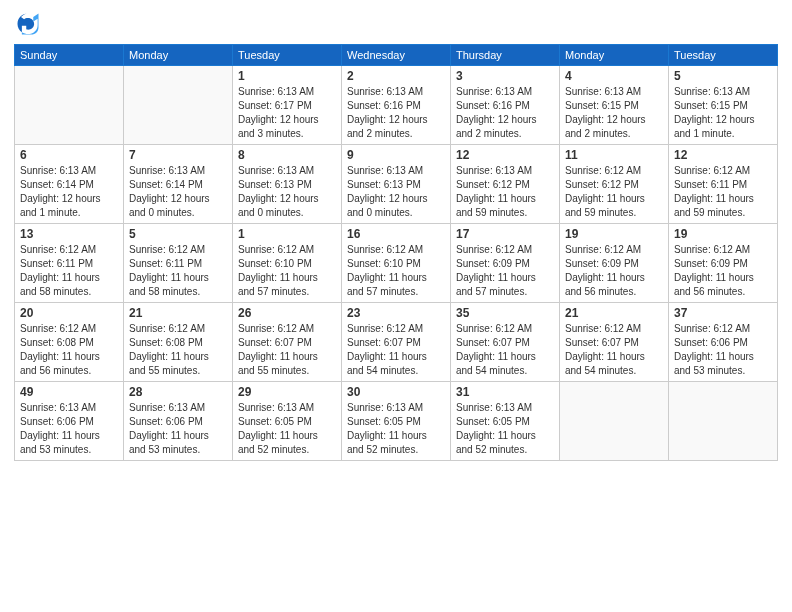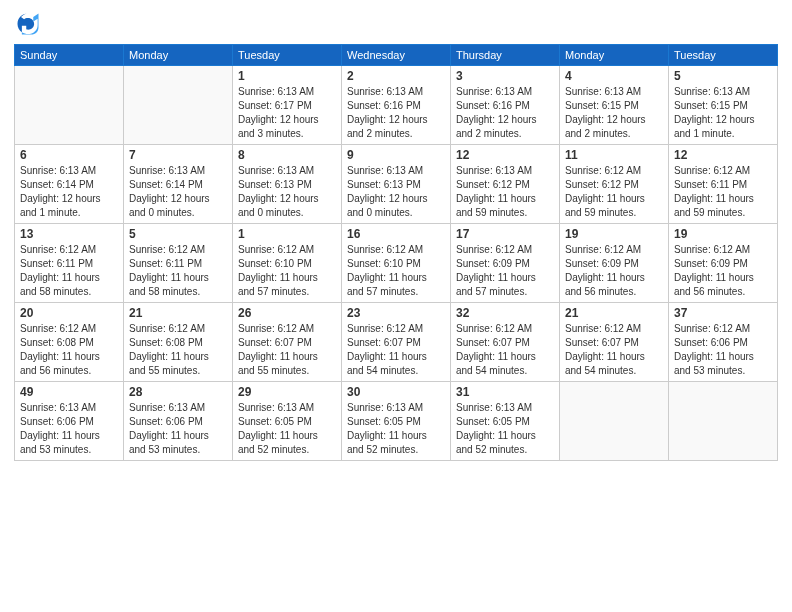--- a/index.html
+++ b/index.html
@@ -268,21 +268,21 @@
 Sunset: 6:07 PM
 Daylight: 11 hours and 55 minutes.</div>
           </td>
           <td>
             <span class="day-number">23</span>
             <div class="cell-text" style="white-space: pre-line;">Sunrise: 6:12 AM
 Sunset: 6:07 PM
 Daylight: 11 hours and 54 minutes.</div>
           </td>
           <td>
-            <span class="day-number">32</span>
+            <span class="day-number">35</span>
             <div class="cell-text" style="white-space: pre-line;">Sunrise: 6:12 AM
 Sunset: 6:07 PM
 Daylight: 11 hours and 54 minutes.</div>
           </td>
           <td>
             <span class="day-number">21</span>
             <div class="cell-text" style="white-space: pre-line;">Sunrise: 6:12 AM
 Sunset: 6:07 PM
 Daylight: 11 hours and 54 minutes.</div>
           </td>

